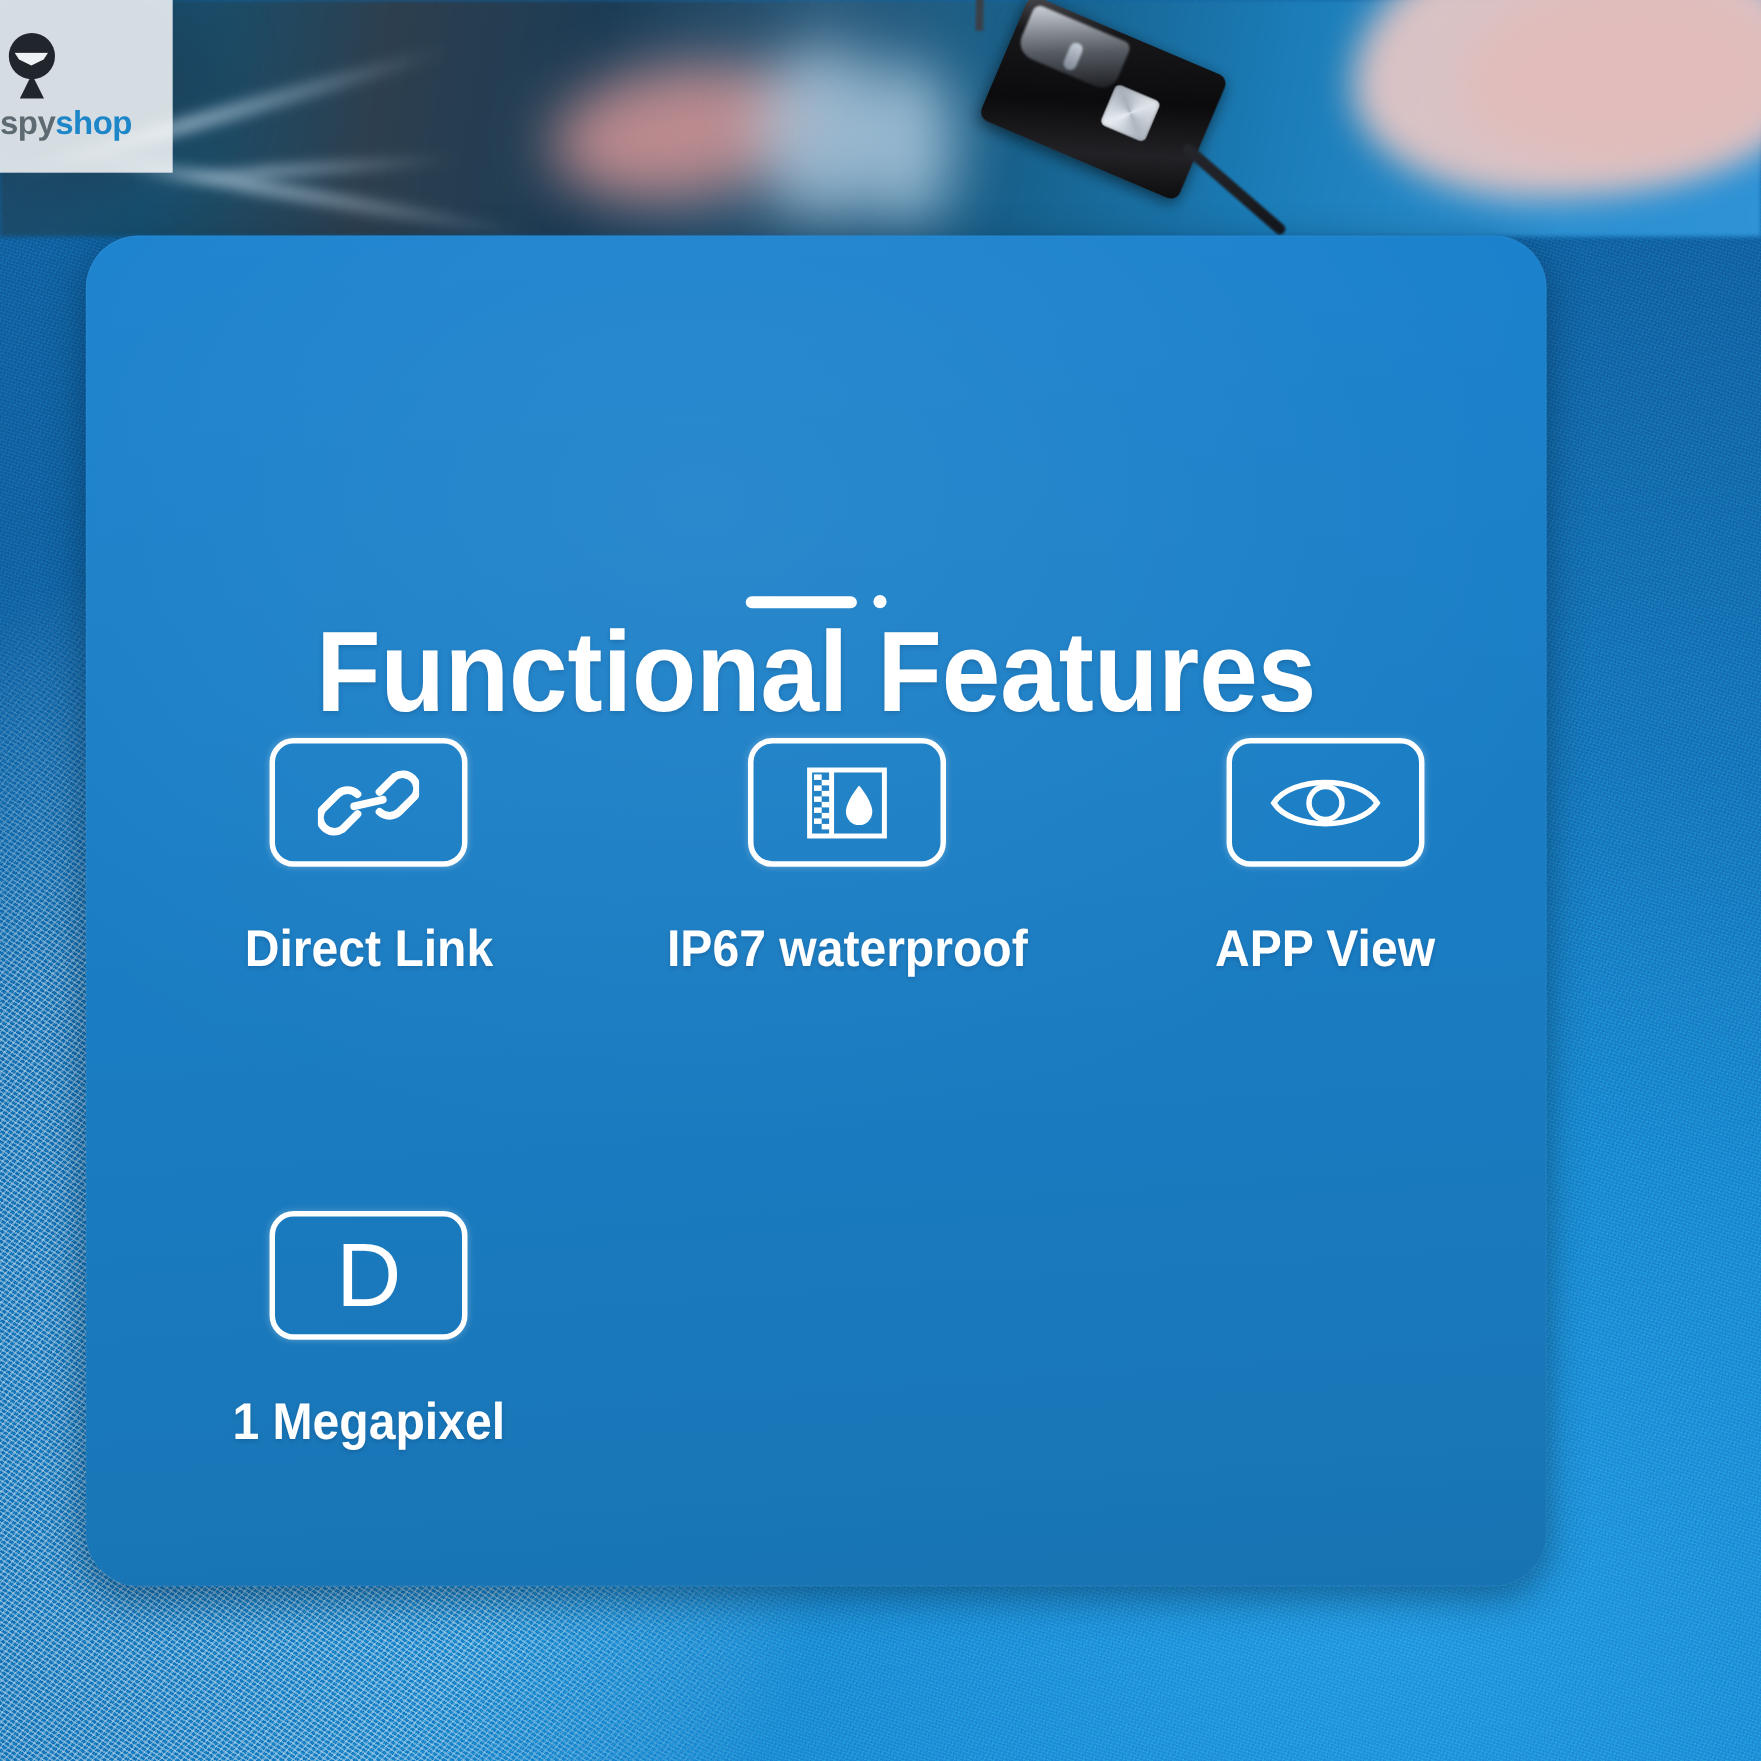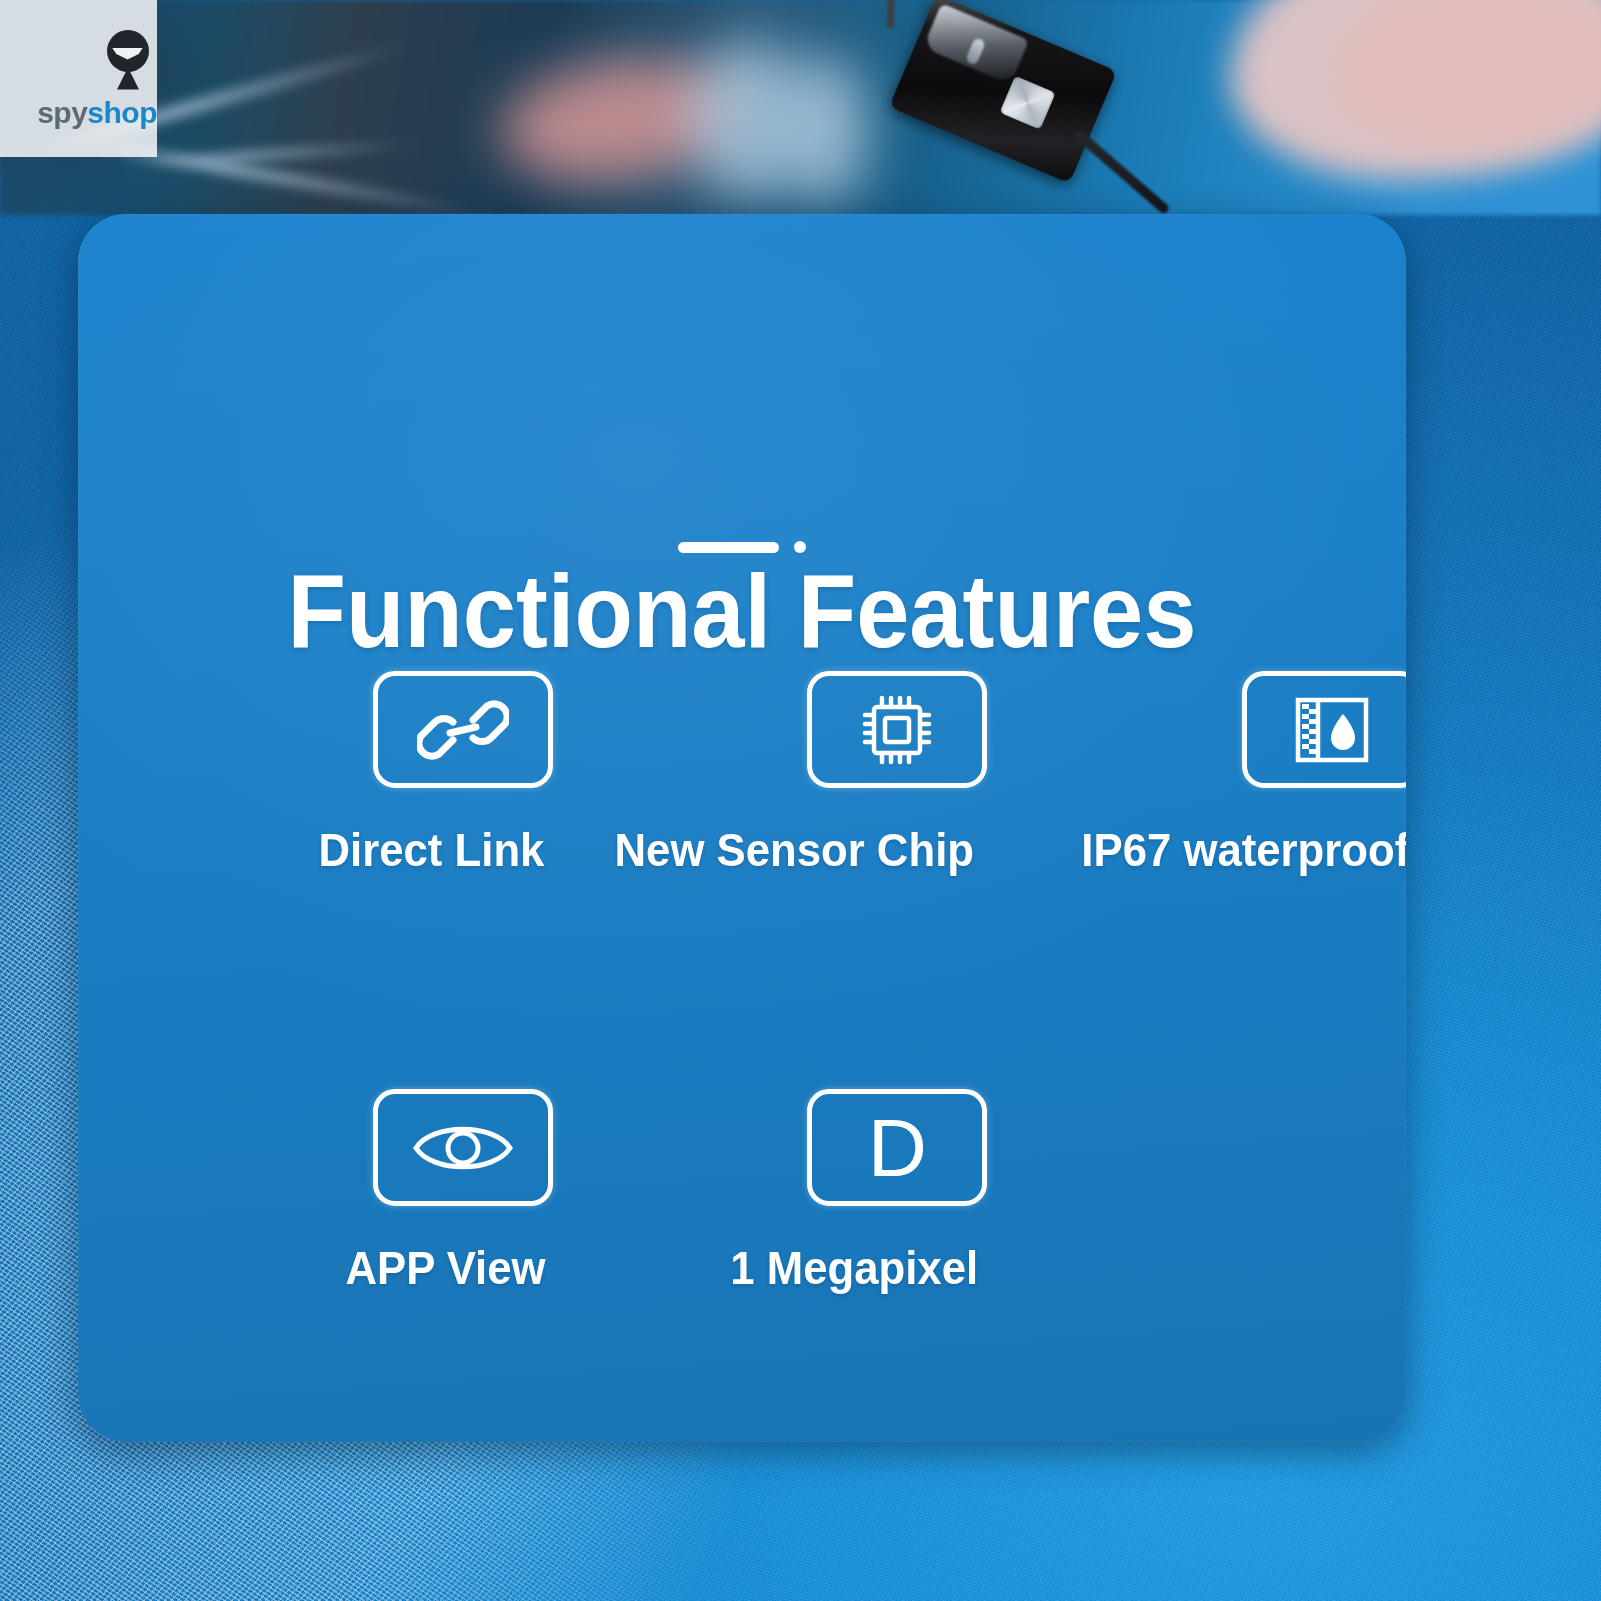--- a/index.html
+++ b/index.html
@@ -182,21 +182,21 @@
 
   
   .logo-box {
     position: absolute;
     left: 0; top: 0;
     width: 157px;
     height: 157px;
     background: rgba(255,255,255,0.82);
     display: flex;
     flex-direction: column;
-    align-items: flex-end;
+    align-items: flex-start;
     justify-content: center;
     gap: 4px;
   }
   .logo-mark {
     position: relative;
     width: 58px;
     height: 64px;
   }
   .logo-head {
     position: absolute;
@@ -290,21 +290,22 @@
     top: 457px;
     left: 40px;
     width: 1304px;
     display: grid;
     grid-template-columns: repeat(3, 1fr);
     row-gap: 216px;
   }
   .feature {
     display: flex;
     flex-direction: column;
-    align-items: flex-end;
+    align-items: center;
+    gap: 12px;
   }
   .icon-box {
     width: 170px;
     height: 107px;
     border: 5px solid #ffffff;
     border-radius: 22px;
     display: flex;
     align-items: center;
     justify-content: center;
     box-shadow: 0 0 7px rgba(255,255,255,0.28);
@@ -383,35 +384,20 @@
             <g fill="none" stroke="#ffffff" stroke-width="7" stroke-linecap="round">
               <path d="M36 46 L22 60 a13 13 0 0 1 -18 -18 L18 28 a13 13 0 0 1 18 0"></path>
               <path d="M56 26 L70 12 a13 13 0 0 1 18 18 L74 44 a13 13 0 0 1 -18 0"></path>
               <path d="M33 39 L59 33" stroke-width="7"></path>
             </g>
           </svg>
         </div>
         <div class="feature-label">Direct Link</div>
       </div>
 
-      <div class="feature">
-        <div class="icon-box">
-          <svg width="78" height="78" viewBox="0 0 78 78">
-            <g fill="none" stroke="#ffffff" stroke-width="4.5" stroke-linecap="round">
-              <rect x="16" y="16" width="46" height="46" rx="3"></rect>
-              <rect x="27" y="27" width="24" height="24" rx="2"></rect>
-              <path d="M24 16 V7 M33 16 V7 M42 16 V7 M51 16 V7"></path>
-              <path d="M24 62 V71 M33 62 V71 M42 62 V71 M51 62 V71"></path>
-              <path d="M16 24 H7 M16 33 H7 M16 42 H7 M16 51 H7"></path>
-              <path d="M62 24 H71 M62 33 H71 M62 42 H71 M62 51 H71"></path>
-            </g>
-          </svg>
-        </div>
-        <div class="feature-label">New Sensor Chip</div>
-      </div>
 
       <div class="feature">
         <div class="icon-box">
           <svg width="84" height="76" viewBox="0 0 84 76">
             <rect x="8" y="8" width="68" height="60" fill="none" stroke="#ffffff" stroke-width="4.5"></rect>
             <line x1="28" y1="8" x2="28" y2="68" stroke="#ffffff" stroke-width="4.5"></line>
             <g fill="#ffffff">
               <rect x="12" y="12" width="7" height="5"></rect>
               <rect x="19" y="17" width="7" height="5"></rect>
               <rect x="12" y="22" width="7" height="5"></rect>

